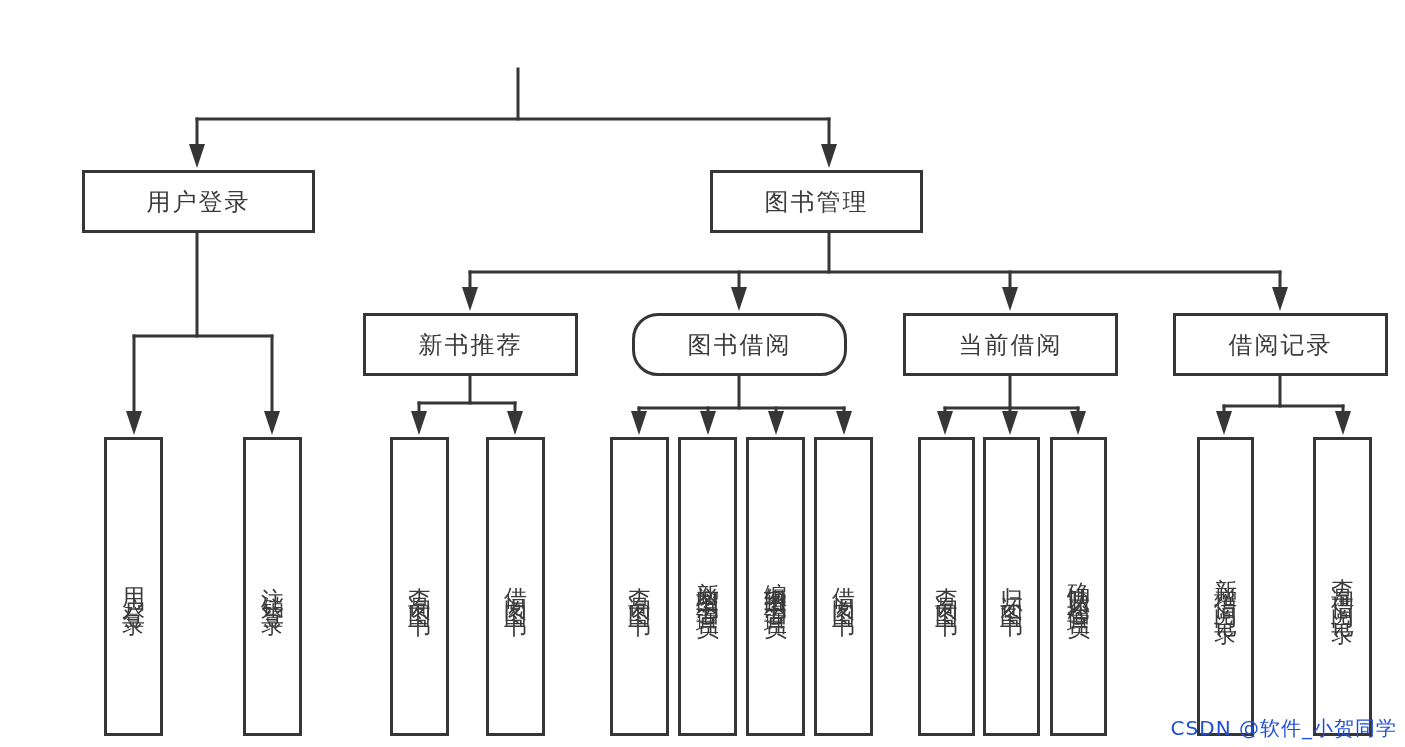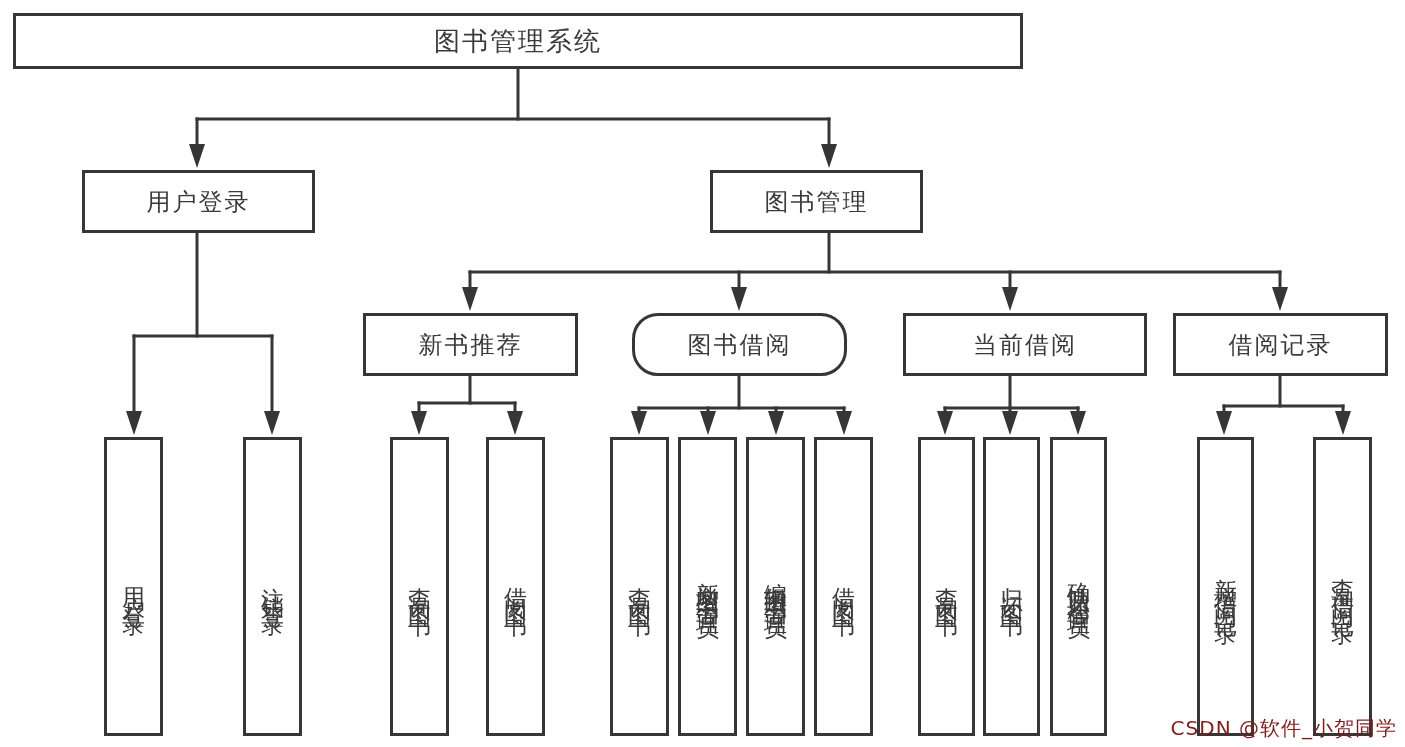--- a/index.html
+++ b/index.html
@@ -45,21 +45,21 @@
     line-height: 1;
     white-space: nowrap;
   }
   .vbox.tight span { letter-spacing: 5px; }
   .watermark {
     position: absolute;
     right: 8px;
     bottom: 5px;
     font-size: 20px;
     letter-spacing: 1px;
-    color: #7f1d1d;
+    color: #1d4ed8;
     z-index: 6;
     white-space: nowrap;
   }
 </style>
 </head>
 <body>
 
 <div class="stage">
 
   <svg class="wires" id="wires" viewBox="0 0 1405 747" xmlns="http://www.w3.org/2000/svg">
@@ -110,41 +110,38 @@
       <polygon points="700,411 716,411 708,435" fill="#363636"></polygon>
       <polygon points="768,411 784,411 776,435" fill="#363636"></polygon>
       <polygon points="836,411 852,411 844,435" fill="#363636"></polygon>
       <polygon points="937,411 953,411 945,435" fill="#363636"></polygon>
       <polygon points="1002,411 1018,411 1010,435" fill="#363636"></polygon>
       <polygon points="1070,411 1086,411 1078,435" fill="#363636"></polygon>
       <polygon points="1216,411 1232,411 1224,435" fill="#363636"></polygon>
       <polygon points="1335,411 1351,411 1343,435" fill="#363636"></polygon>
     </svg>
 
-  <div class="node hbox root-box" style="left:13px; top:13px; width:1010px; height:56px;">
-    <span>图书管理系统</span>
-  </div>
 
   <div class="node hbox" style="left:82px; top:170px; width:233px; height:63px;">
     <span>用户登录</span>
   </div>
 
   <div class="node hbox" style="left:710px; top:170px; width:213px; height:63px;">
     <span>图书管理</span>
   </div>
 
   <div class="node hbox" style="left:363px; top:313px; width:215px; height:63px;">
     <span>新书推荐</span>
   </div>
 
   <div class="node hbox" style="left:632px; top:313px; width:215px; height:63px;border-radius:26px;">
     <span>图书借阅</span>
   </div>
 
-  <div class="node hbox" style="left:903px; top:313px; width:244px; height:63px;">
+  <div class="node hbox" style="left:903px; top:313px; width:215px; height:63px;">
     <span>当前借阅</span>
   </div>
 
   <div class="node hbox" style="left:1173px; top:313px; width:215px; height:63px;">
     <span>借阅记录</span>
   </div>
 
   <div class="node vbox" style="left:104px; top:437px; width:59px; height:299px;">
     <span>用户登录</span>
   </div>

